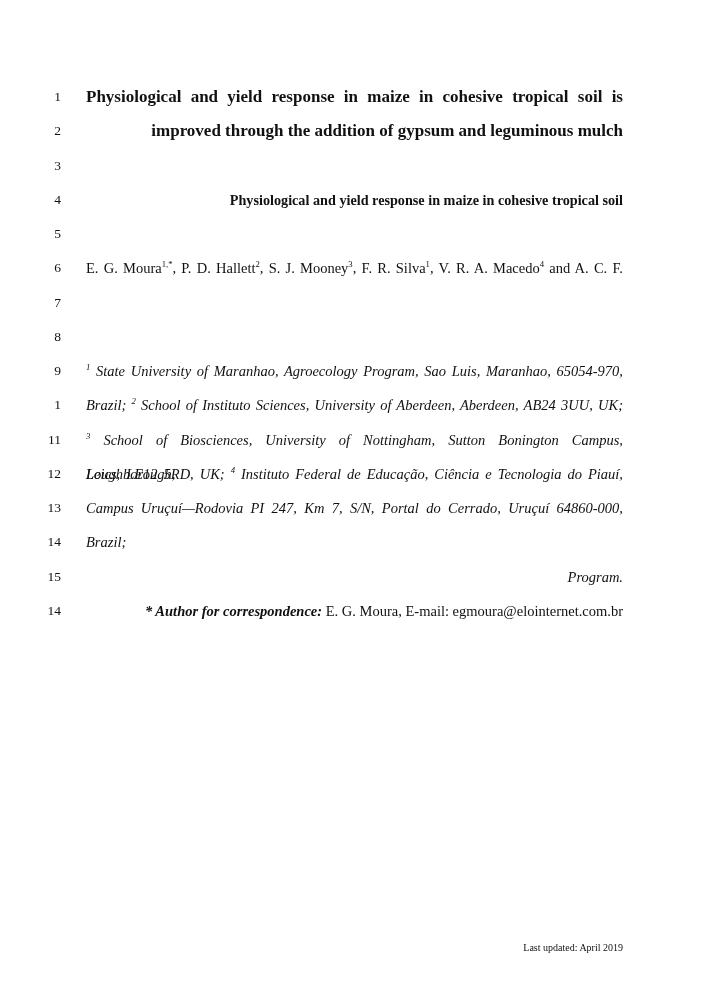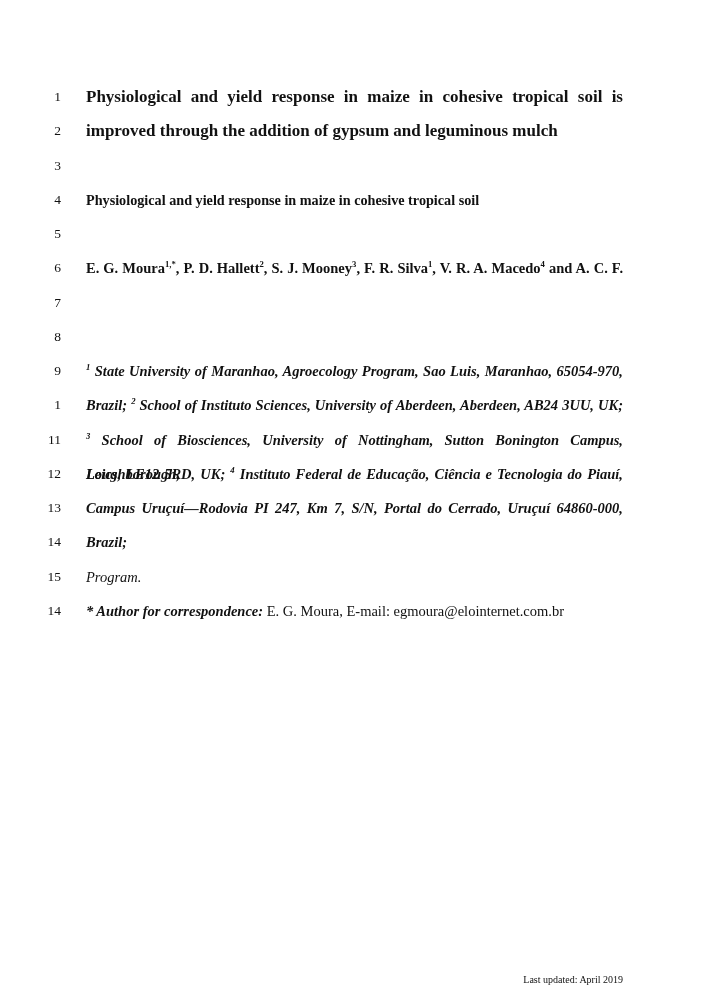--- a/index.html
+++ b/index.html
@@ -37,26 +37,25 @@
     font-size: 13.5px;
     line-height: 34.25px;
   }
   .txt {
     position: absolute;
     left: 86px;
     top: 0;
     width: 537px;
     font-size: 14.5px;
     line-height: 34.25px;
-    text-align: left;
+    text-align: right;
   }
   .txt.just {
     text-align: justify;
     text-align-last: justify;
-    font-weight: bold;
   }
   .txt.title {
     font-size: 17px;
     font-weight: bold;
   }
   .txt.running {
     font-size: 14.2px;
     font-weight: bold;
   }
   .txt.aff {
@@ -69,21 +68,20 @@
     line-height: 0;
     vertical-align: super;
   }
   .footer {
     position: absolute;
     right: 84px;
     top: 941px;
     font-size: 10px;
     line-height: 14px;
     color: #111111;
-    margin-top: 32px;
   }
 </style>
 </head>
 <body>
 
 <div class="page">
   <div class="manuscript">
 
     <div class="row">
       <span class="num">1</span>

